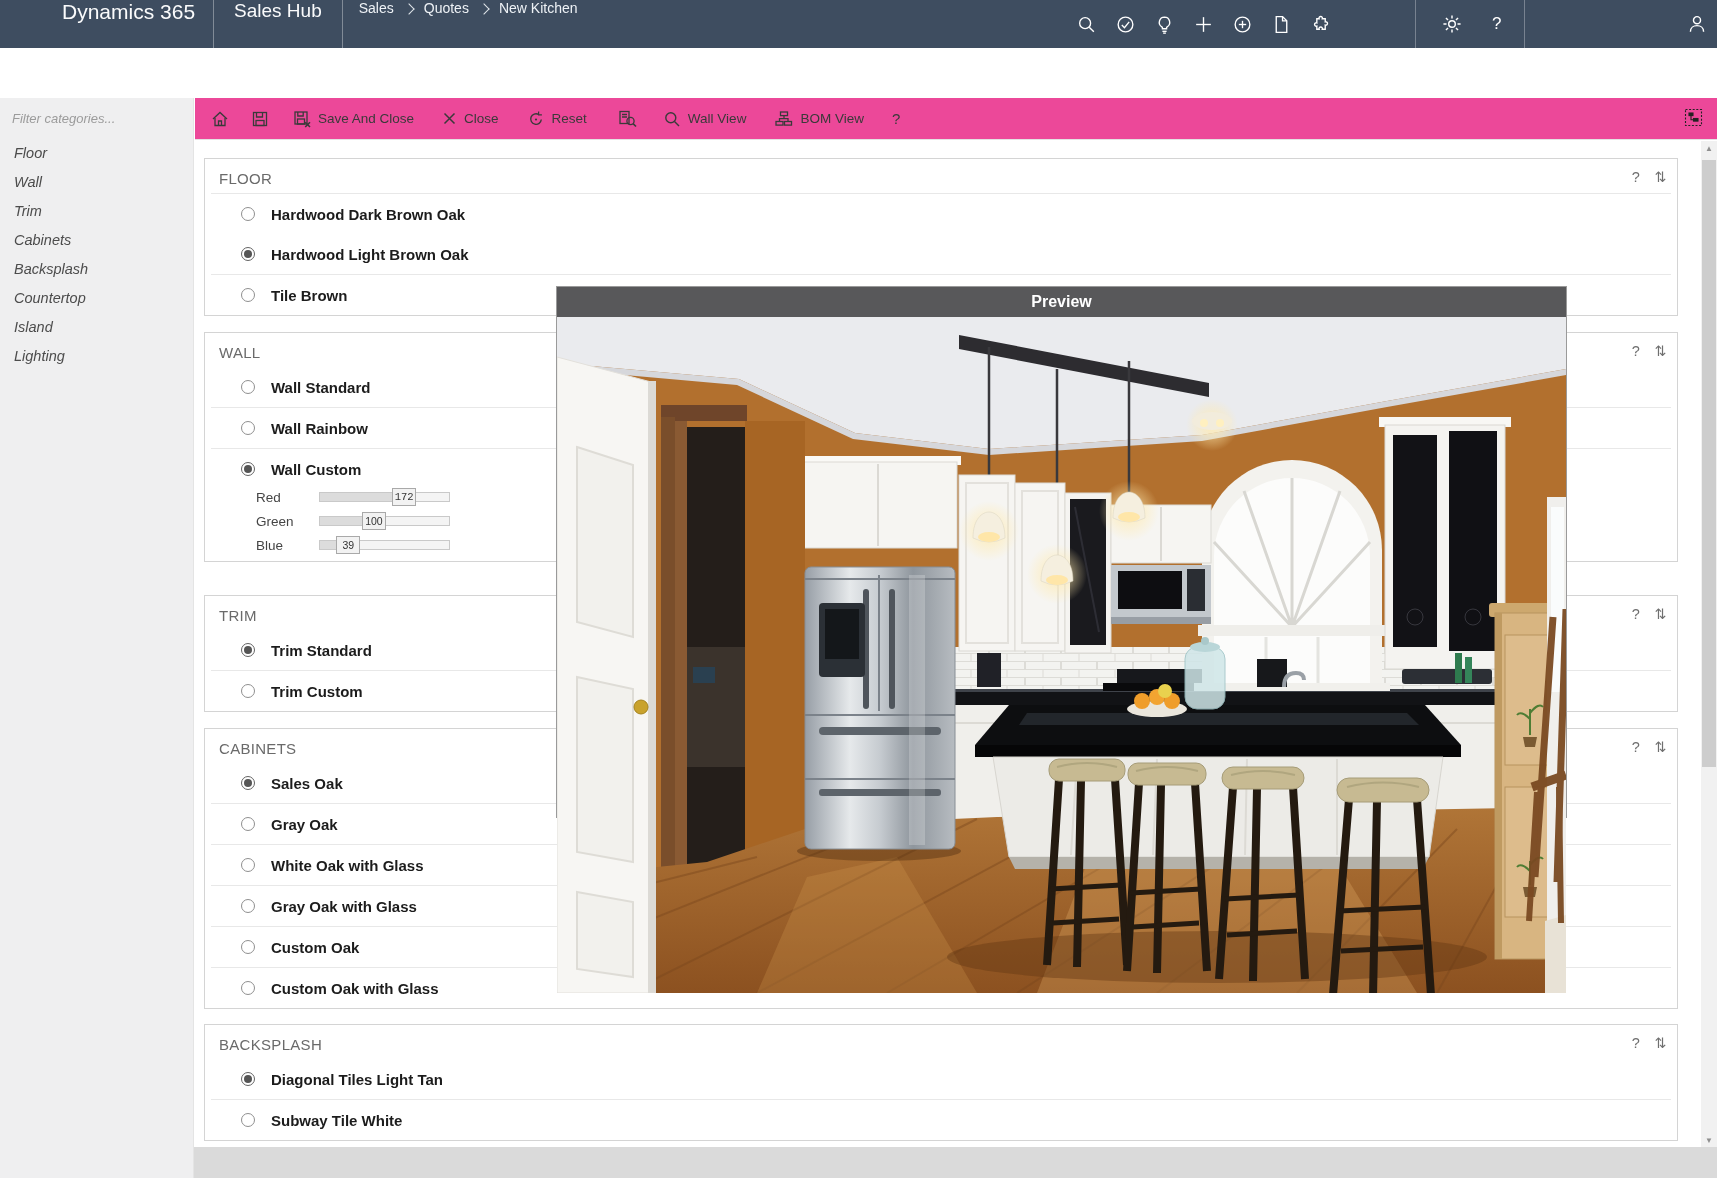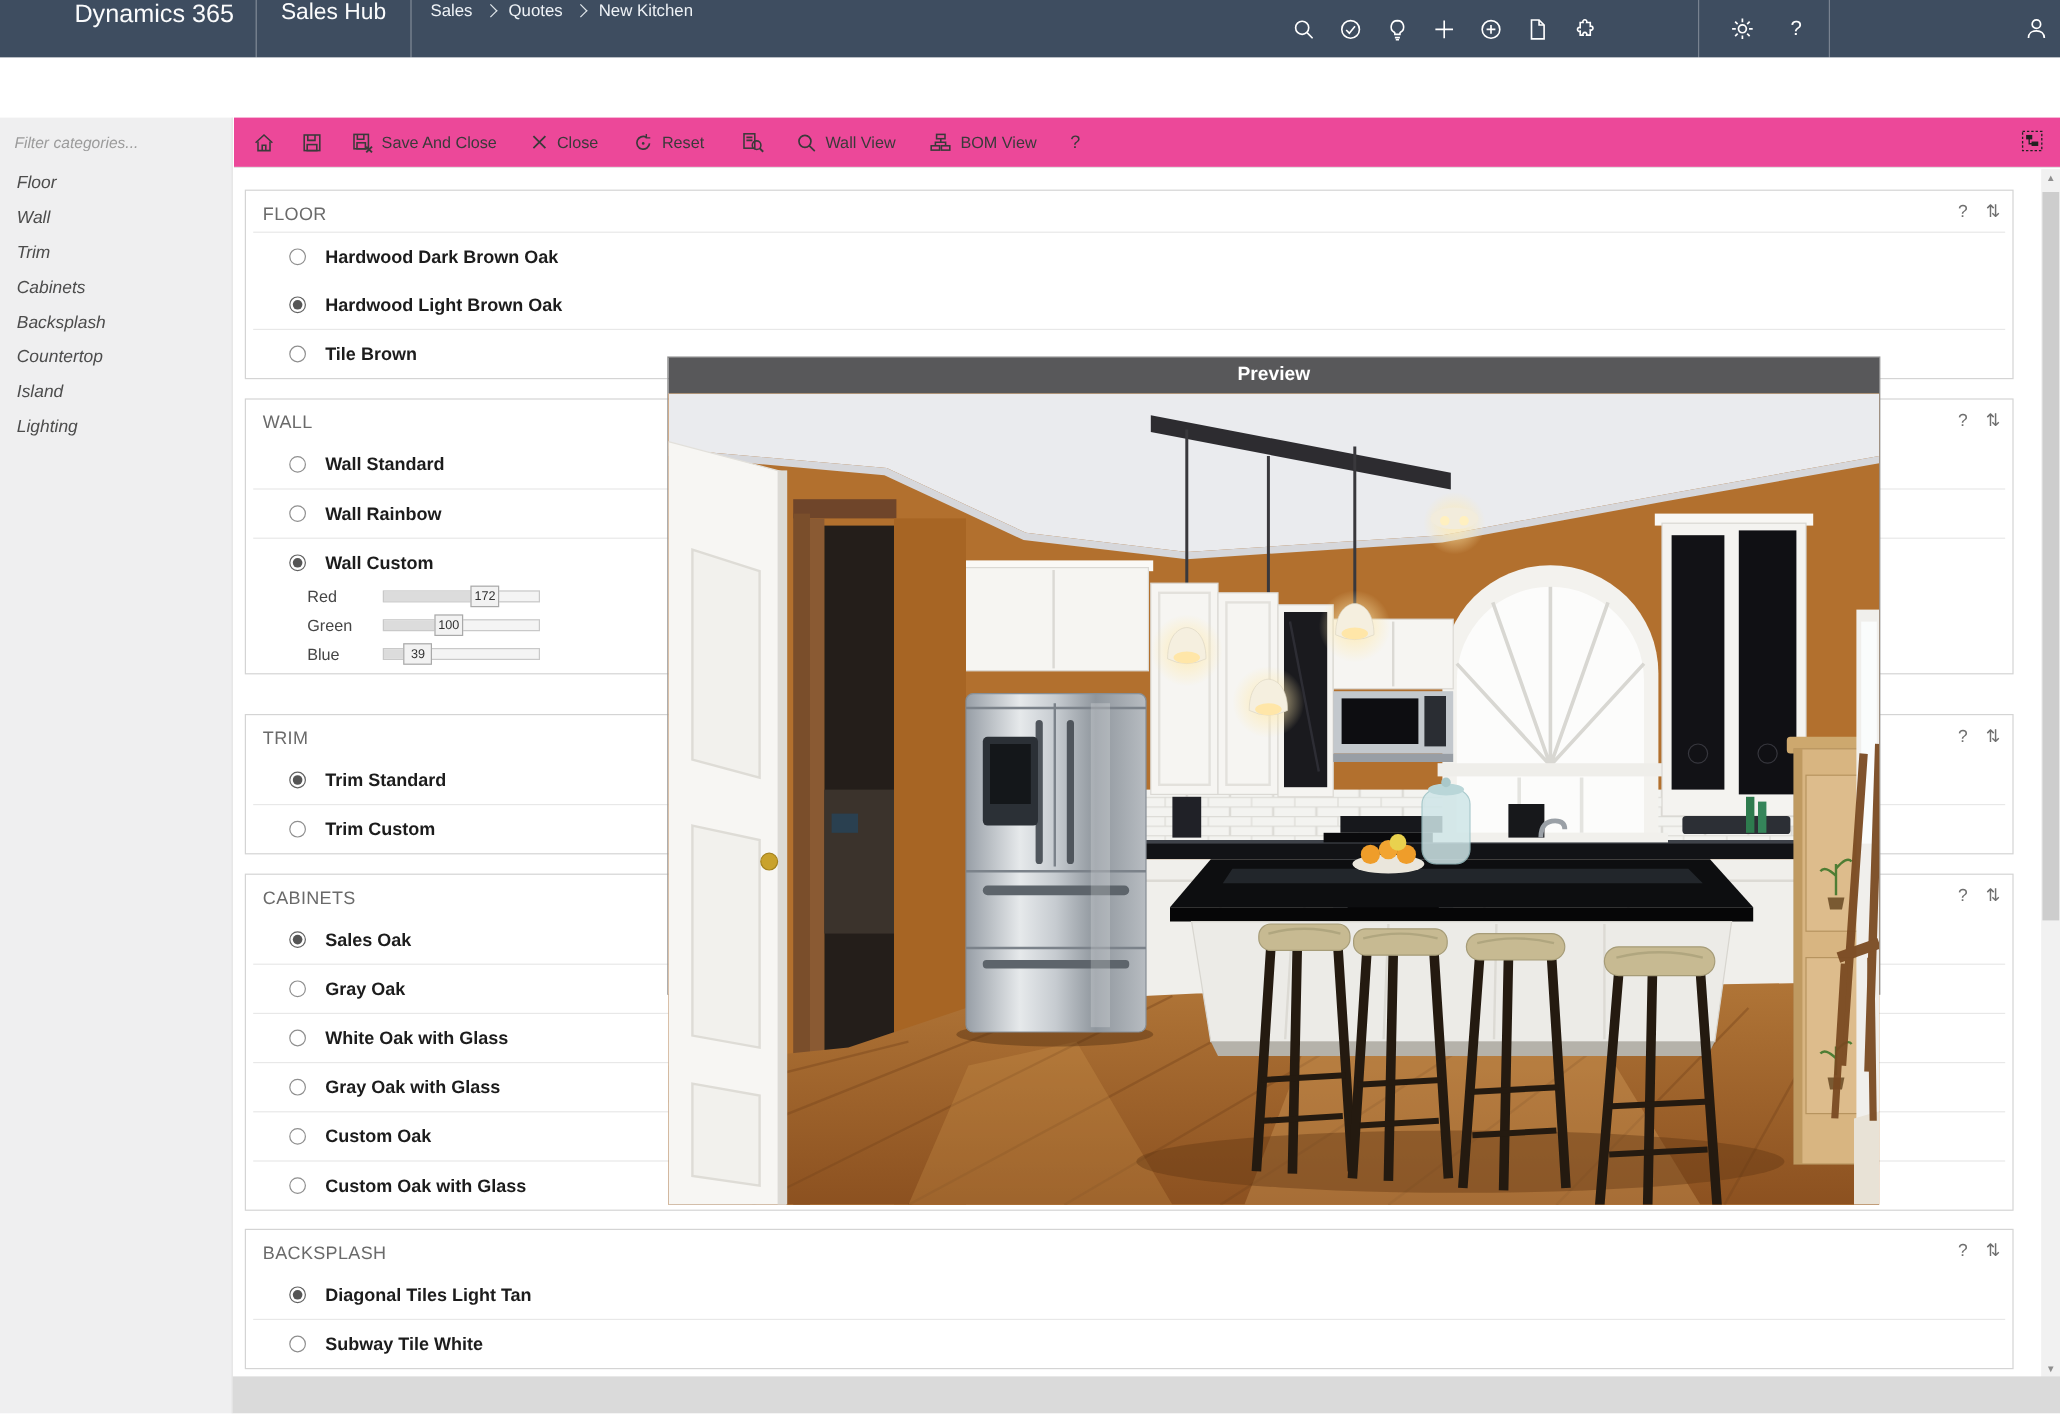--- a/index.html
+++ b/index.html
@@ -51,21 +51,21 @@
   .opt-label{margin-left:16px;font-size:15px;font-weight:600;color:#1c1c1c;}
   .sliders{margin-top:-4px;padding-bottom:4px;}
   .slider-row{height:24px;display:flex;align-items:center;padding-left:51px;}
   .slider-label{width:63px;font-size:13.5px;color:#454545;}
   .slider-track{position:relative;width:131px;height:10px;background:#f4f4f4;border:1px solid #c9c9c9;box-sizing:border-box;}
   .slider-fill{position:absolute;left:0;top:0;bottom:0;background:#dcdcdc;}
   .slider-thumb{position:absolute;top:-5px;width:24px;height:18px;background:#f2f2f2;border:1px solid #a9a9a9;
         box-sizing:border-box;display:flex;align-items:center;justify-content:center;
         font-size:10.5px;color:#333;cursor:pointer;}
   
-  .preview{position:absolute;left:557px;top:298px;width:1009px;height:530px;box-shadow:0 0 0 1px #9a9a9a;text-align:right;}
+  .preview{position:absolute;left:557px;top:287px;width:1009px;height:530px;box-shadow:0 0 0 1px #9a9a9a;text-align:right;}
   .preview-head{height:30px;background:#58585a;color:#fff;font-weight:bold;font-size:16px;
         display:flex;align-items:center;justify-content:center;}
   .preview-body{height:676px;overflow:hidden;background:#b2702e;}
   
   .vscroll{position:absolute;right:0;top:141px;width:16px;height:1007px;background:#f1f1f1;}
   .vs-btn{position:absolute;left:0;width:16px;height:15px;color:#8f8f8f;font-size:8px;line-height:15px;text-align:center;cursor:pointer;}
   .vs-thumb{position:absolute;left:1px;top:19px;width:14px;height:607px;background:#cdcdcd;cursor:pointer;}
   .bottomstrip{position:absolute;left:194px;top:1147px;width:1523px;height:31px;background:#dadada;}
 </style>
 </head>
@@ -283,21 +283,21 @@
       </div>
       <div class="opt-row bt">
         <span class="radio sel"></span>
         <span class="opt-label">Wall Custom</span>
       </div>
       <div class="sliders">
         <div class="slider-row">
           <span class="slider-label">Red</span>
           <span class="slider-track">
             <span class="slider-fill" style="width: 84.1725px;"></span>
-            <span class="slider-thumb" style="left: 72.1725px;">172</span>
+            <span class="slider-thumb" style="left: 72.1725px; font-family: Liberation Mono, monospace;">172</span>
           </span>
         </div>
         <div class="slider-row">
           <span class="slider-label">Green</span>
           <span class="slider-track">
             <span class="slider-fill" style="width: 53.9608px;"></span>
             <span class="slider-thumb" style="left: 41.9608px;">100</span>
           </span>
         </div>
         <div class="slider-row">

